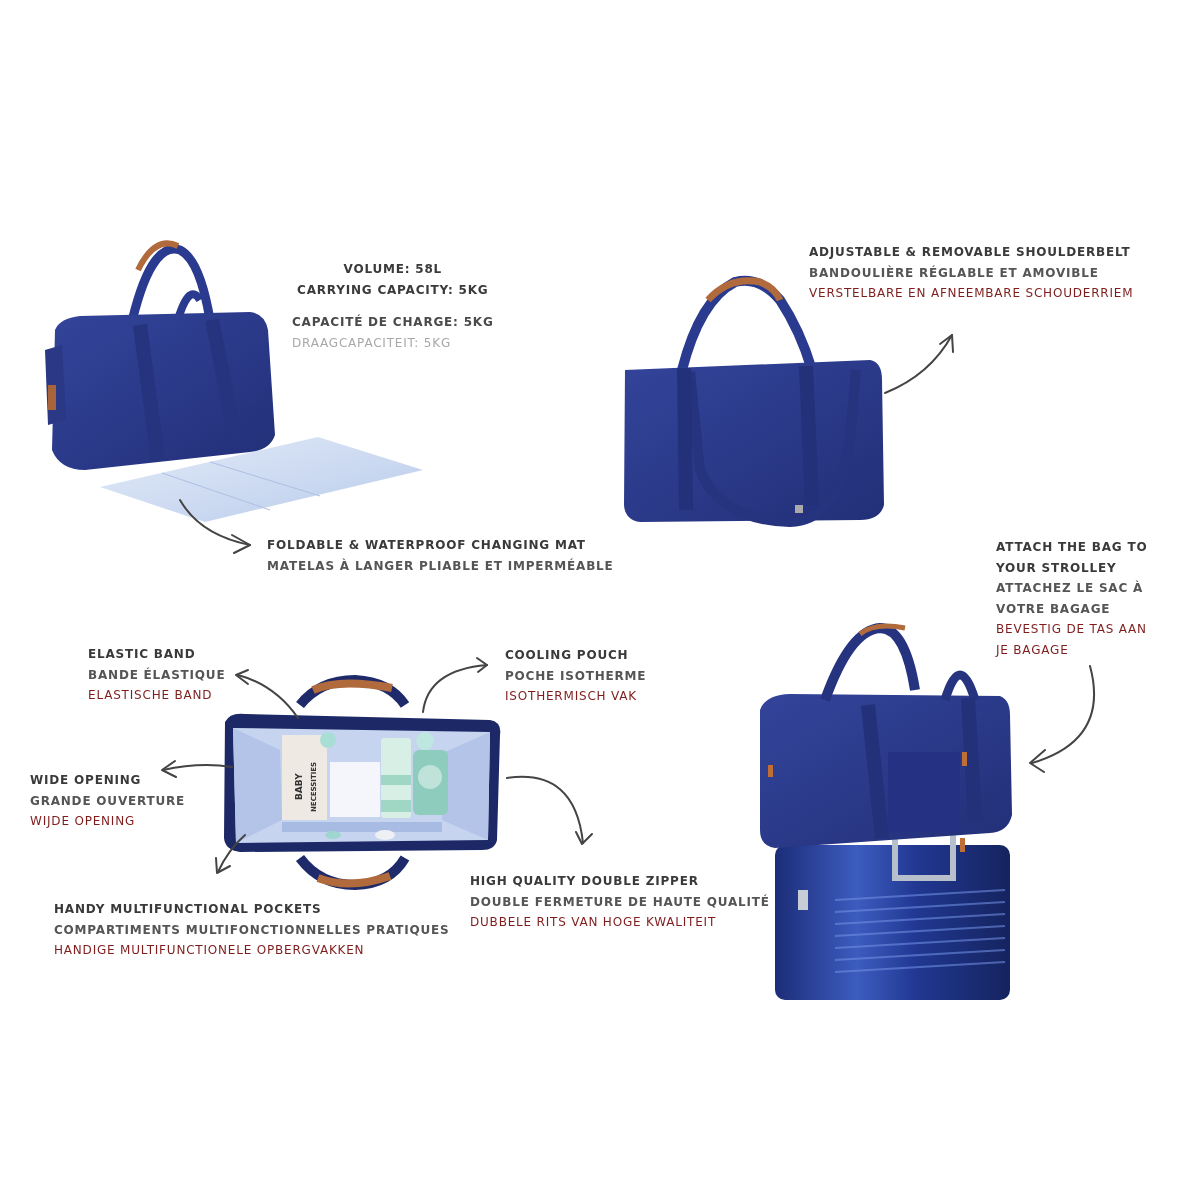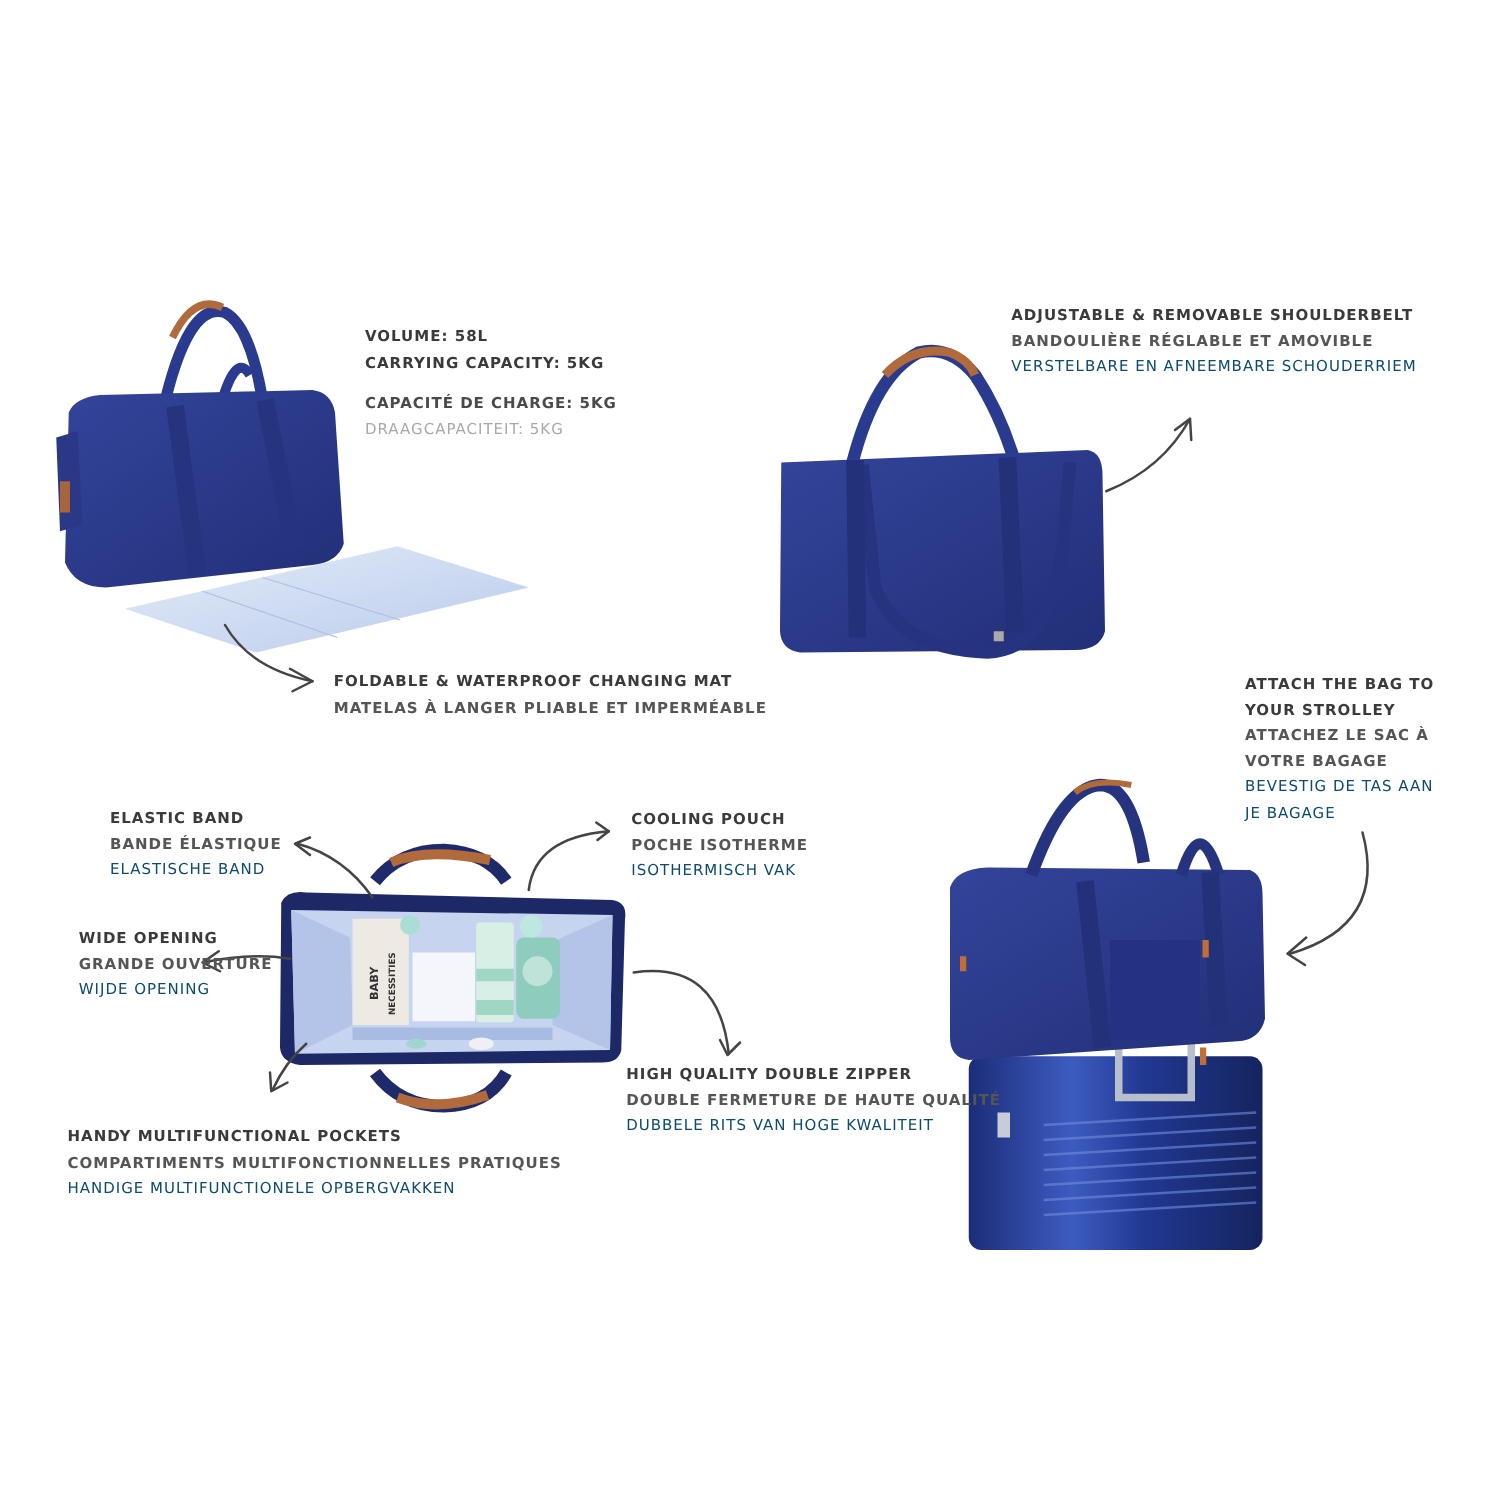--- a/index.html
+++ b/index.html
@@ -2,22 +2,22 @@
 <html><head>
 <meta charset="utf-8">
 <style>
   html, body { margin: 0; padding: 0; background: #ffffff; }
   body { width: 1200px; height: 1200px; position: relative; overflow: hidden;
          font-family: "DejaVu Sans", sans-serif; }
   .txt { position: absolute; font-size: 12px; letter-spacing: 0.8px; line-height: 20.5px;
          text-transform: uppercase; white-space: nowrap; }
   .txt .l1 { color: #3a3a3a; font-weight: bold; display: block; }
   .txt .l2 { color: #555555; display: block; font-weight: bold; }
-  .txt .l3 { color: #0c4a6e; display: block; }
-  .txt.spec .sp-vol, .txt.spec .sp-cap { color: #3a3a3a; font-weight: bold; display:block; }
+  .txt .l3 { color: #7f1d1d; display: block; }
+  .txt.spec .sp-vol, .txt.spec .sp-cap { color: #3a3a3a; font-weight: bold; display:block;text-align:center; }
   .txt.spec .sp-fr { color: #4a4a4a; font-weight: bold; display:block;margin-top:12px; }
   .txt.spec .sp-nl { color: #a8a8a8; font-weight: normal; display:block; }
   svg.art { position: absolute; left: 0; top: 0; }
   .arrow { fill: none; stroke: #444; stroke-width: 2; stroke-linecap: round; stroke-linejoin: round; }
 </style>
 </head>
 <body>
 
 <svg class="art" width="1200" height="1200" viewBox="0 0 1200 1200">
   <defs>
@@ -194,29 +194,29 @@
   <span class="l2">BANDE ÉLASTIQUE</span>
   <span class="l3">ELASTISCHE BAND</span>
 </div>
 
 <div class="txt" style="left:505px; top:645px;">
   <span class="l1">COOLING POUCH</span>
   <span class="l2">POCHE ISOTHERME</span>
   <span class="l3">ISOTHERMISCH VAK</span>
 </div>
 
-<div class="txt" style="left:30px; top:740px;margin-left:33px;">
+<div class="txt" style="left:30px; top:770px;">
   <span class="l1">WIDE OPENING</span>
   <span class="l2">GRANDE OUVERTURE</span>
   <span class="l3">WIJDE OPENING</span>
 </div>
 
 <div class="txt" style="left:54px; top:899px;">
   <span class="l1">HANDY MULTIFUNCTIONAL POCKETS</span>
   <span class="l2">COMPARTIMENTS MULTIFONCTIONNELLES PRATIQUES</span>
   <span class="l3">HANDIGE MULTIFUNCTIONELE OPBERGVAKKEN</span>
 </div>
 
-<div class="txt" style="left:470px; top:849px;margin-left:31px;">
+<div class="txt" style="left:470px; top:871px;">
   <span class="l1">HIGH QUALITY DOUBLE ZIPPER</span>
   <span class="l2">DOUBLE FERMETURE DE HAUTE QUALITÉ</span>
   <span class="l3">DUBBELE RITS VAN HOGE KWALITEIT</span>
 </div>
 
 </body></html>

